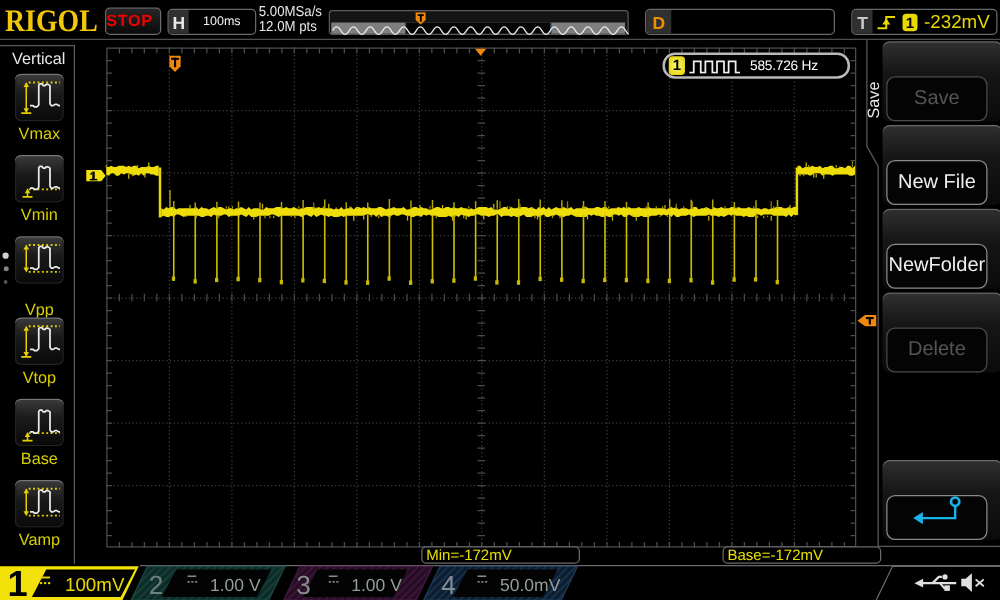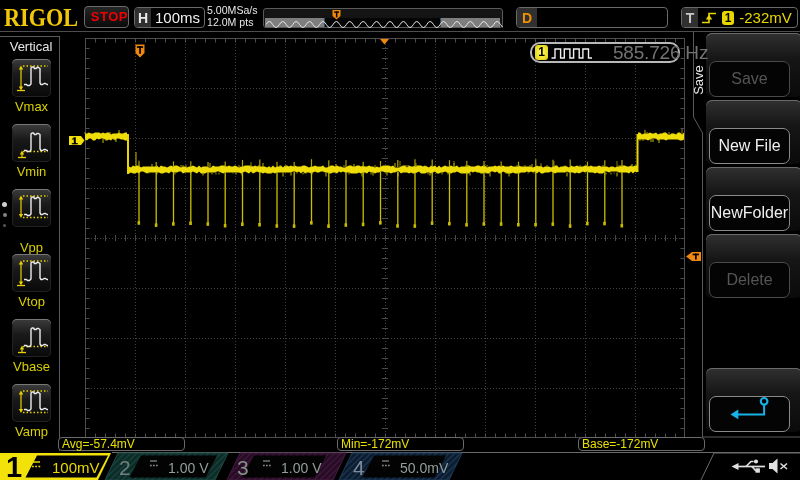--- a/index.html
+++ b/index.html
@@ -5,26 +5,26 @@
 html,body { width:800px; height:480px; background:#000; overflow:hidden;
   font-family:"Liberation Sans",sans-serif; }
 #scr { position:absolute; left:0; top:0; width:800px; height:480px; background:#000; }
 .abs { position:absolute; }
 
 #logo { left:4px; top:4px; font-family:"Liberation Serif",serif; font-weight:bold;
   font-size:25px; color:#f2c70a; transform:scaleX(0.89); transform-origin:0 0; }
 #topline { left:0; top:31px; width:800px; height:1px; background:#4d4d4d; }
 #stopbtn { left:84px; top:6px; width:45px; height:22px; border:1px solid #6a6a6a; border-radius:4px;
   background:linear-gradient(#262626,#0a0a0a); color:#f00000; font-weight:bold; font-size:13px;
-  text-align:right; line-height:20px; letter-spacing:0.5px; }
+  text-align:left; line-height:20px; letter-spacing:0.5px; }
 .tblk { top:7px; height:21px; border:1px solid #6a6a6a; border-radius:4px; background:#000;
   display:flex; align-items:center; overflow:hidden; }
 .tkey { background:#303030; color:#e8e8e8; font-weight:bold; font-size:14px; height:100%;
   display:flex; align-items:center; justify-content:center; flex:none; }
-.tval { color:#f0f0f0; font-size:15px; flex:1; text-align:center; }
+.tval { color:#f0f0f0; font-size:10px; flex:1; text-align:center; }
 #sas { left:207px; top:4px; color:#e8e8e8; font-size:11.5px; line-height:12px; transform:scaleX(0.92); transform-origin:0 0; }
 #membar { left:263px; top:8px; width:240px; height:20px; border:1px solid #5a5a5a; border-radius:3px;
   background:#141414; }
 #memstrip { left:265px; top:18px; width:235px; height:9px; background:#7e7e7e; }
 #memmid { left:324px; top:18px; width:117px; height:9px; background:#050505; border-left:1px solid #2a4a6a; border-right:1px solid #2a4a6a; }
 
 #lpanel { left:0; top:36px; width:60px; height:415px; border-top:1px solid #5a5a5a;
   border-right:1px solid #5a5a5a; background:#000; }
 #vert { left:6px; top:39px; width:50px; color:#e8e8e8; font-size:13px; text-align:center; }
 .sbtn { position:absolute; left:12px; width:39px; height:38px; border-radius:5px;
@@ -44,21 +44,21 @@
 
 .meas { position:absolute; top:437px; width:127px; height:14px; background:#000;
   border:1px solid #6a6a6a; border-radius:4px; color:#e8e000; font-size:12px;
   line-height:12px; padding-left:3px; }
 
 #freqpop { left:530px; top:42px; width:150px; height:21px; background:#000;
   border:2px solid #b8b8b8; border-radius:10px; display:flex; align-items:center; }
 #fbadge { width:13px; height:15px; margin-left:3px; background:radial-gradient(#ffff70,#e0cc00);
   border-radius:3px; color:#000; font-weight:bold; font-size:12px; text-align:center;
   line-height:15px; flex:none; }
-#ftext { color:#737373; font-size:19px; margin-left:17px; white-space:nowrap; letter-spacing:-0.2px; }
+#ftext { color:#ffffff; font-size:11px; margin-left:4px; white-space:nowrap; letter-spacing:-0.2px; }
 </style></head>
 <body>
 <div id="scr">
 <svg class="abs" style="left:0;top:0" width="800" height="480" viewBox="0 0 800 480">
 <line x1="135.5" y1="38" x2="135.5" y2="438" stroke="#3f3f3f" stroke-width="1" stroke-dasharray="1 2"></line>
 <line x1="185.5" y1="38" x2="185.5" y2="438" stroke="#3f3f3f" stroke-width="1" stroke-dasharray="1 2"></line>
 <line x1="235.5" y1="38" x2="235.5" y2="438" stroke="#3f3f3f" stroke-width="1" stroke-dasharray="1 2"></line>
 <line x1="285.5" y1="38" x2="285.5" y2="438" stroke="#3f3f3f" stroke-width="1" stroke-dasharray="1 2"></line>
 <line x1="335.5" y1="38" x2="335.5" y2="438" stroke="#3f3f3f" stroke-width="1" stroke-dasharray="1 2"></line>
 <line x1="385.5" y1="38" x2="385.5" y2="438" stroke="#3f3f3f" stroke-width="1" stroke-dasharray="1 2"></line>
@@ -653,21 +653,21 @@
 <div class="slab" style="top:294px">Vtop</div>
 <div class="sbtn" style="top:319px">
       <svg width="39" height="38" viewBox="0 0 39 38" style="position:absolute;left:0;top:0">
         <line x1="11" y1="27.5" x2="36" y2="27.5" stroke="#e8d000" stroke-width="1.5" stroke-dasharray="1.5 2"></line>
         <path d="M10,26.5 l-2.2,4 l4.4,0 Z" fill="#e8d000"></path>
         <line x1="10" y1="29" x2="10" y2="33" stroke="#e8d000" stroke-width="1.2"></line>
         <line x1="6" y1="33.5" x2="14" y2="33.5" stroke="#e8d000" stroke-width="1.3"></line>
         <path d="M12,26.5 h2.5 l1,1 h2 l1.5,-1.5 V10 l1,-1 h1.5 l1,1.5 h1.5 l1,-1 h1.5 L28,10.5 V25 l1,1.5 h1.5 l1.5,-1 h1.5 l1.5,1 h1" fill="none" stroke="#ececec" stroke-width="1.4" stroke-linejoin="round"></path>
       </svg>
     </div>
-<div class="slab" style="top:359px">Vbase</div>
+<div class="slab" style="top:359px">Base</div>
 <div class="sbtn" style="top:384px">
       <svg width="39" height="38" viewBox="0 0 39 38" style="position:absolute;left:0;top:0">
         <line x1="11" y1="7" x2="36" y2="7" stroke="#e8d000" stroke-width="1.5" stroke-dasharray="1.5 2"></line>
         <line x1="11" y1="28.5" x2="36" y2="28.5" stroke="#e8d000" stroke-width="1.5" stroke-dasharray="1.5 2"></line>
         <line x1="9" y1="9" x2="9" y2="27" stroke="#e8d000" stroke-width="1.2"></line>
         <path d="M9,6.5 l-2.2,4 l4.4,0 Z" fill="#e8d000"></path>
         <path d="M9,29 l-2.2,-4 l4.4,0 Z" fill="#e8d000"></path>
         <path d="M12,25.5 h2.5 l1,1 h2 l1.5,-1.5 V9 l1,-1 h1.5 l1,1.5 h1.5 l1,-1 h1.5 L28,9.5 V24 l1,1.5 h1.5 l1.5,-1 h1.5 l1.5,1 h1" fill="none" stroke="#ececec" stroke-width="1.4" stroke-linejoin="round"></path>
       </svg>
     </div>
@@ -688,21 +688,20 @@
 <div class="mbtn en" style="top:195px">NewFolder</div>
 <div class="mbtn dis" style="top:262px">Delete</div>
 <div class="mbtn en" style="top:396px">
       <svg width="81" height="36" viewBox="0 0 81 36">
 <path d="M27,18.5 L55.5,18.5 L55.5,9" fill="none" stroke="#18b2e8" stroke-width="2"></path>
 <path d="M29,13.5 L29,23.5 L21,18.5 Z" fill="#18b2e8"></path>
 <circle cx="55.5" cy="5" r="3.4" fill="none" stroke="#18b2e8" stroke-width="2.2"></circle>
 </svg>
     </div>
 <div class="abs" id="savetab">Save</div>
-<div class="meas" style="left:58px">Avg=-57.4mV</div>
 <div class="meas" style="left:337px">Min=-172mV</div>
 <div class="meas" style="left:578px">Base=-172mV</div>
 <div class="abs" id="freqpop">
       <div id="fbadge">1</div>
 <svg width="45" height="12" viewBox="0 0 45 12" style="margin-left:3px;flex:none">
 <path d="M0.5,11 h3.5 v-9 h5.6 v9 h3.7 v-9 h5.6 v9 h3.7 v-9 h5.6 v9 h3.7 v-9 h5.6 v9 h3.5" fill="none" stroke="#f0f0f0" stroke-width="1.4"></path>
 </svg>
 <div id="ftext">585.726 Hz</div>
     </div>
 <svg style="position:absolute;left:0;top:452px" width="800" height="28" viewBox="0 0 800 28">

